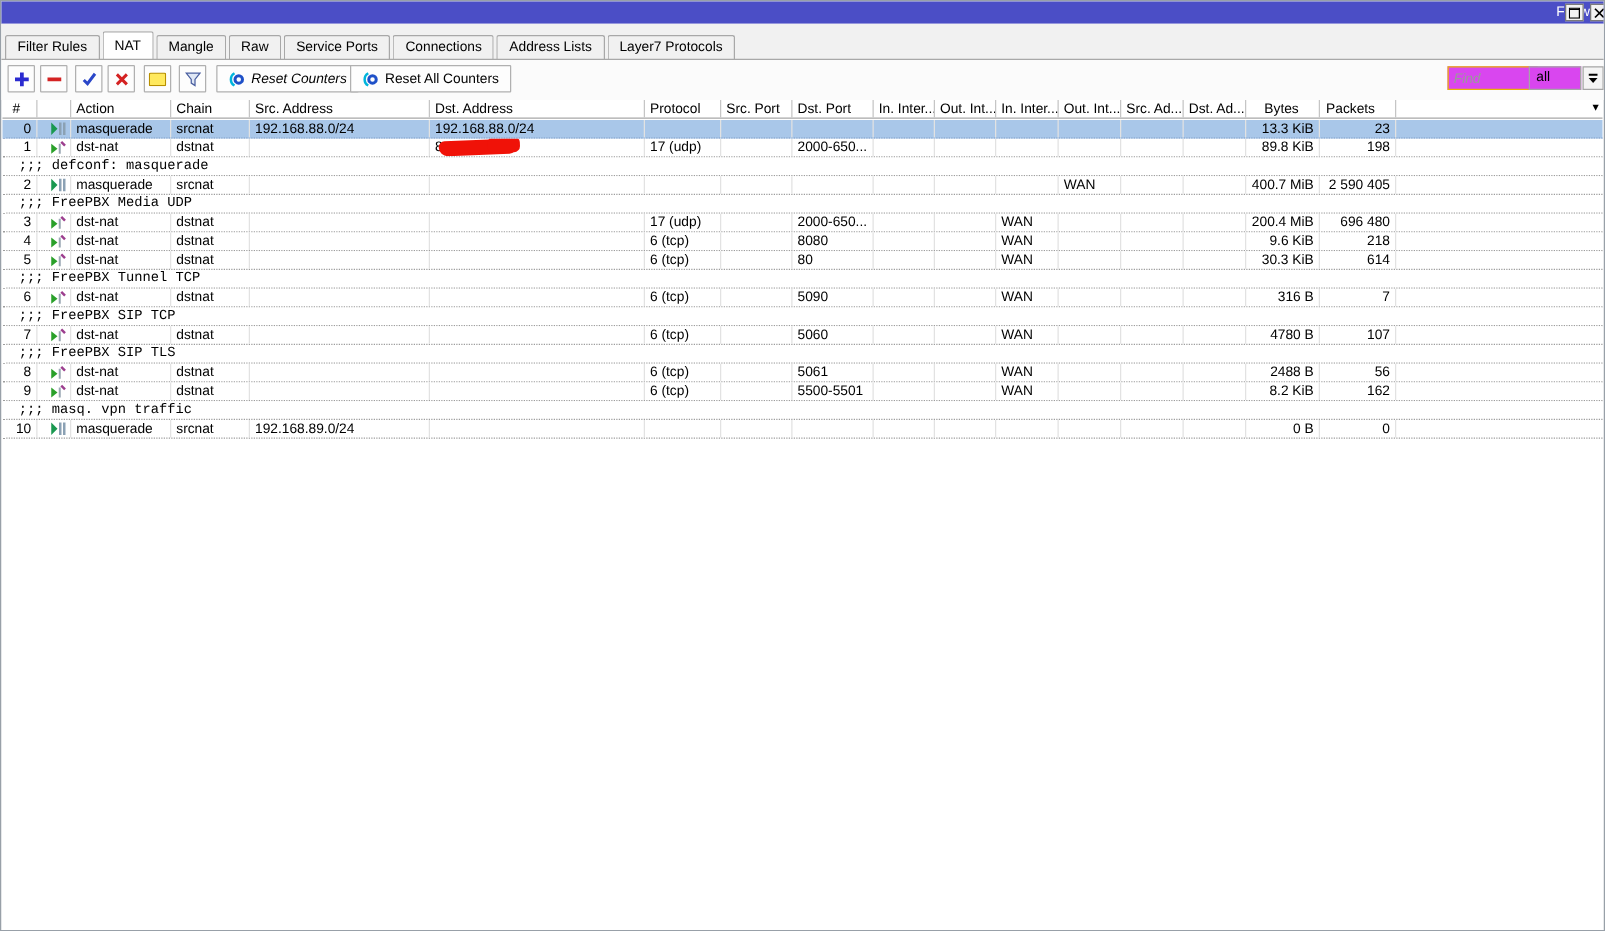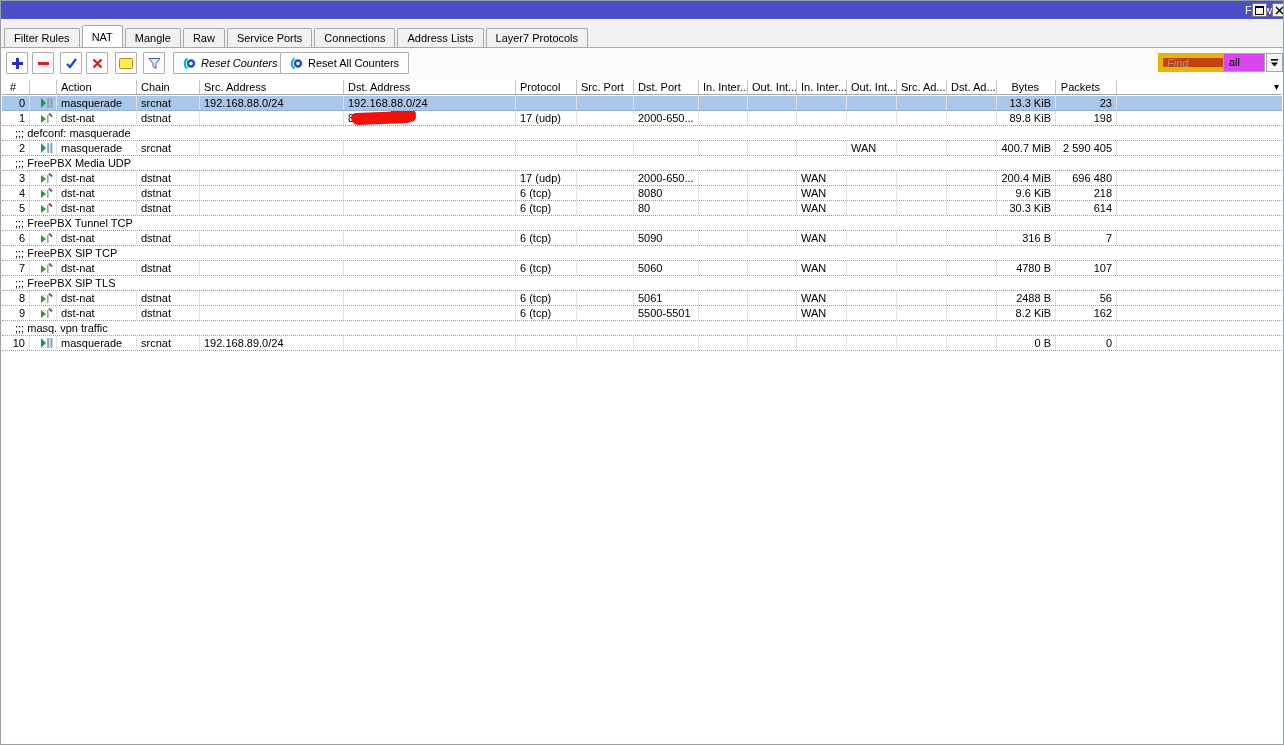--- a/index.html
+++ b/index.html
@@ -35,21 +35,21 @@
   .tb-btn{
     position:absolute;top:4px;width:22px;height:22px;background:#fdfdfd;
     border:1px solid #b0b0b0;border-radius:1px;display:flex;align-items:center;justify-content:center;
   }
   .tb-push{
     position:absolute;top:4px;height:22px;background:#fdfdfd;border:1px solid #b0b0b0;border-radius:1px;
     display:inline-flex;align-items:center;padding:0 9px;white-space:nowrap;gap:5px;
   }
   .find-box{
     position:absolute;top:5px;left:1157px;width:72px;height:19px;
-    border:5px solid #eab308;background:#c2410c;padding:0 4px;font:italic 11px "Liberation Sans",sans-serif;color:#000;
+    border:1px solid #eab308;background:#d946ef;padding:0 4px;font:italic 11px "Liberation Sans",sans-serif;color:#000;
   }
   .find-box::placeholder{color:#9a9a9a;font-style:italic;}
   .combo{
     position:absolute;top:5px;left:1222px;width:42px;height:19px;border:1px solid #a6a6a6;
     background:#d946ef;line-height:17px;padding-left:5px;
   }
   .combo-arrow{
     position:absolute;top:5px;left:1265px;width:17px;height:19px;border:1px solid #a6a6a6;
     background:#f4f4f4;display:flex;align-items:center;justify-content:center;
   }
@@ -68,21 +68,21 @@
   .rows{position:absolute;top:95px;left:1px;right:1px;}
   .row{display:grid;height:15px;border-bottom:1px dotted #9d9d9d;background:#fff;}
   .row.selected{background:var(--selection,#a9c7e9);border-bottom:1px dotted #7e9cc8;}
   .row .c{
     border-right:1px solid #e2e2e2;padding:0 0 0 4px;line-height:14px;white-space:nowrap;
     overflow:hidden;position:relative;
   }
   .row .c.r{text-align:right;padding-right:4px;}
   .row .c.icon-cell{display:flex;align-items:center;justify-content:flex-end;padding:0 3px 0 0;}
   .row .c.filler{border-right:none;}
-  .row.comment{display:block;padding-left:13px;line-height:14px;white-space:nowrap;overflow:hidden;}
+  .row.comment{display:block;padding-left:13px;line-height:14px;white-space:nowrap;overflow:hidden;font-family:Liberation Mono, monospace;}
   .scribble{
     position:absolute;left:7px;top:1px;width:62px;height:12px;background:var(--redaction,#f01208);
     border-radius:6px 8px 7px 9px;transform:rotate(-2.2deg);
   }
   .scribble::after{
     content:"";position:absolute;right:-3px;top:-2px;width:26px;height:13px;
     background:var(--redaction,#f01208);border-radius:5px;
   }
 </style>
 </head>

